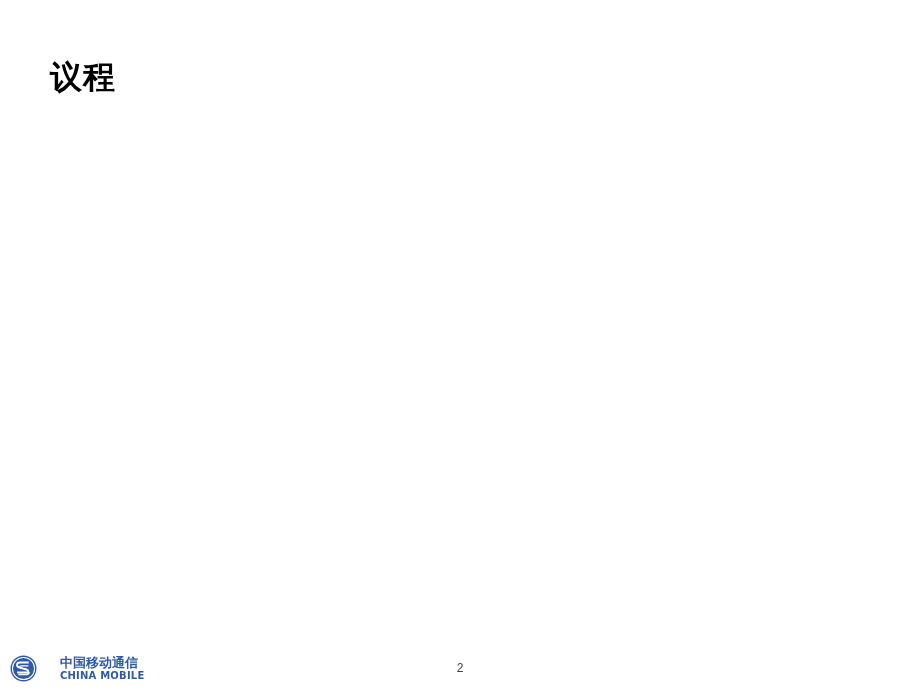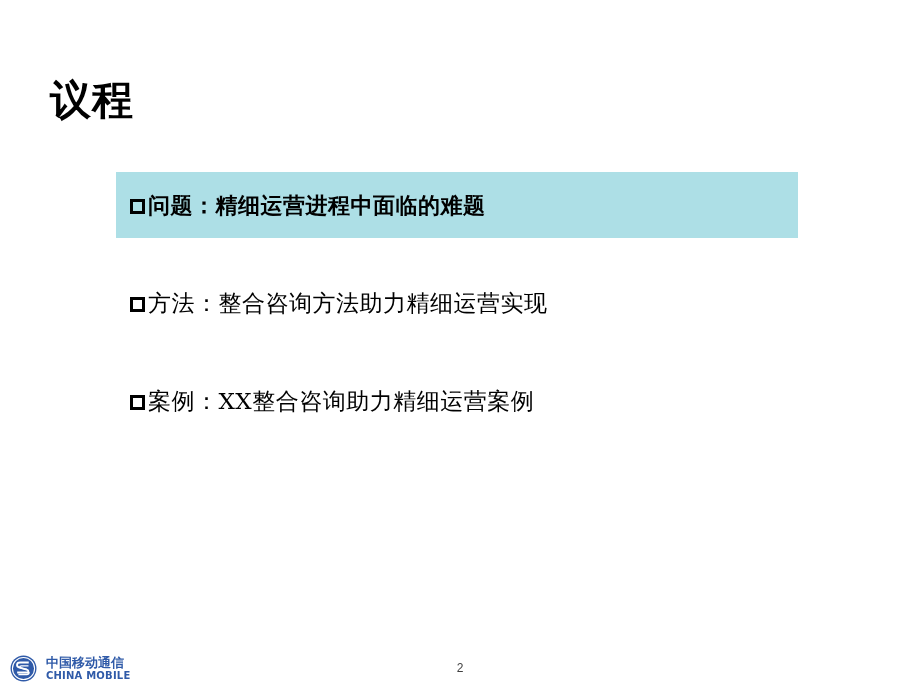--- a/index.html
+++ b/index.html
@@ -15,23 +15,23 @@
     width: 920px;
     height: 690px;
     background: #ffffff;
     overflow: hidden;
   }
 
   
   .slide-title {
     position: absolute;
     left: 50px;
-    top: 78px;
+    top: 60px;
     font-family: "DejaVu Serif", "Liberation Serif", serif;
-    font-size: 41px;
+    font-size: 32px;
     font-weight: 700;
     color: #000000;
     letter-spacing: 1px;
     line-height: 1.1;
     white-space: nowrap;
   }
 
   
   .agenda {
     position: absolute;
@@ -81,21 +81,21 @@
     font-size: 23px;
   }
 
   
   .footer-logo {
     position: absolute;
     left: 10px;
     bottom: 8px;
     display: flex;
     align-items: center;
-    gap: 9px;
+    gap: 23px;
     margin-top: 40px;
   }
   .logo-mark {
     width: 27px;
     height: 27px;
     flex: 0 0 auto;
     display: block;
   }
   .logo-text {
     display: flex;
@@ -131,38 +131,20 @@
     color: #404040;
   }
 </style>
 </head>
 <body>
 
 <div class="slide">
 
   <div class="slide-title">议程</div>
 
-  <div class="agenda">
-
-    <div class="agenda-item highlighted">
-      <span class="bullet-square"></span>
-      <span class="agenda-text">问题：精细运营进程中面临的难题</span>
-    </div>
-
-    <div class="agenda-item plain">
-      <span class="bullet-square"></span>
-      <span class="agenda-text">方法：整合咨询方法助力精细运营实现</span>
-    </div>
-
-    <div class="agenda-item plain">
-      <span class="bullet-square"></span>
-      <span class="agenda-text">案例：XX整合咨询助力精细运营案例</span>
-    </div>
-
-  </div>
 
   <div class="footer-logo">
     <svg class="logo-mark" viewBox="0 0 100 100">
       <circle cx="50" cy="50" r="48" fill="#2f5aa8"></circle>
       <circle cx="50" cy="50" r="41" fill="none" stroke="#ffffff" stroke-width="4"></circle>
       <path d="M66 28 L38 28 Q26 28 26 37 Q26 44 36 47 L62 54 Q68 56 68 60 Q68 65 60 65 L30 65" fill="none" stroke="#ffffff" stroke-width="7" stroke-linecap="square"></path>
       <path d="M66 40 L42 40 Q36 40 36 44 Q36 47 42 48.5 L60 53" fill="none" stroke="#ffffff" stroke-width="5" stroke-linecap="square"></path>
       <path d="M34 72 L62 72 Q70 72 70 66" fill="none" stroke="#ffffff" stroke-width="6" stroke-linecap="square"></path>
     </svg>
     <span class="logo-text">

